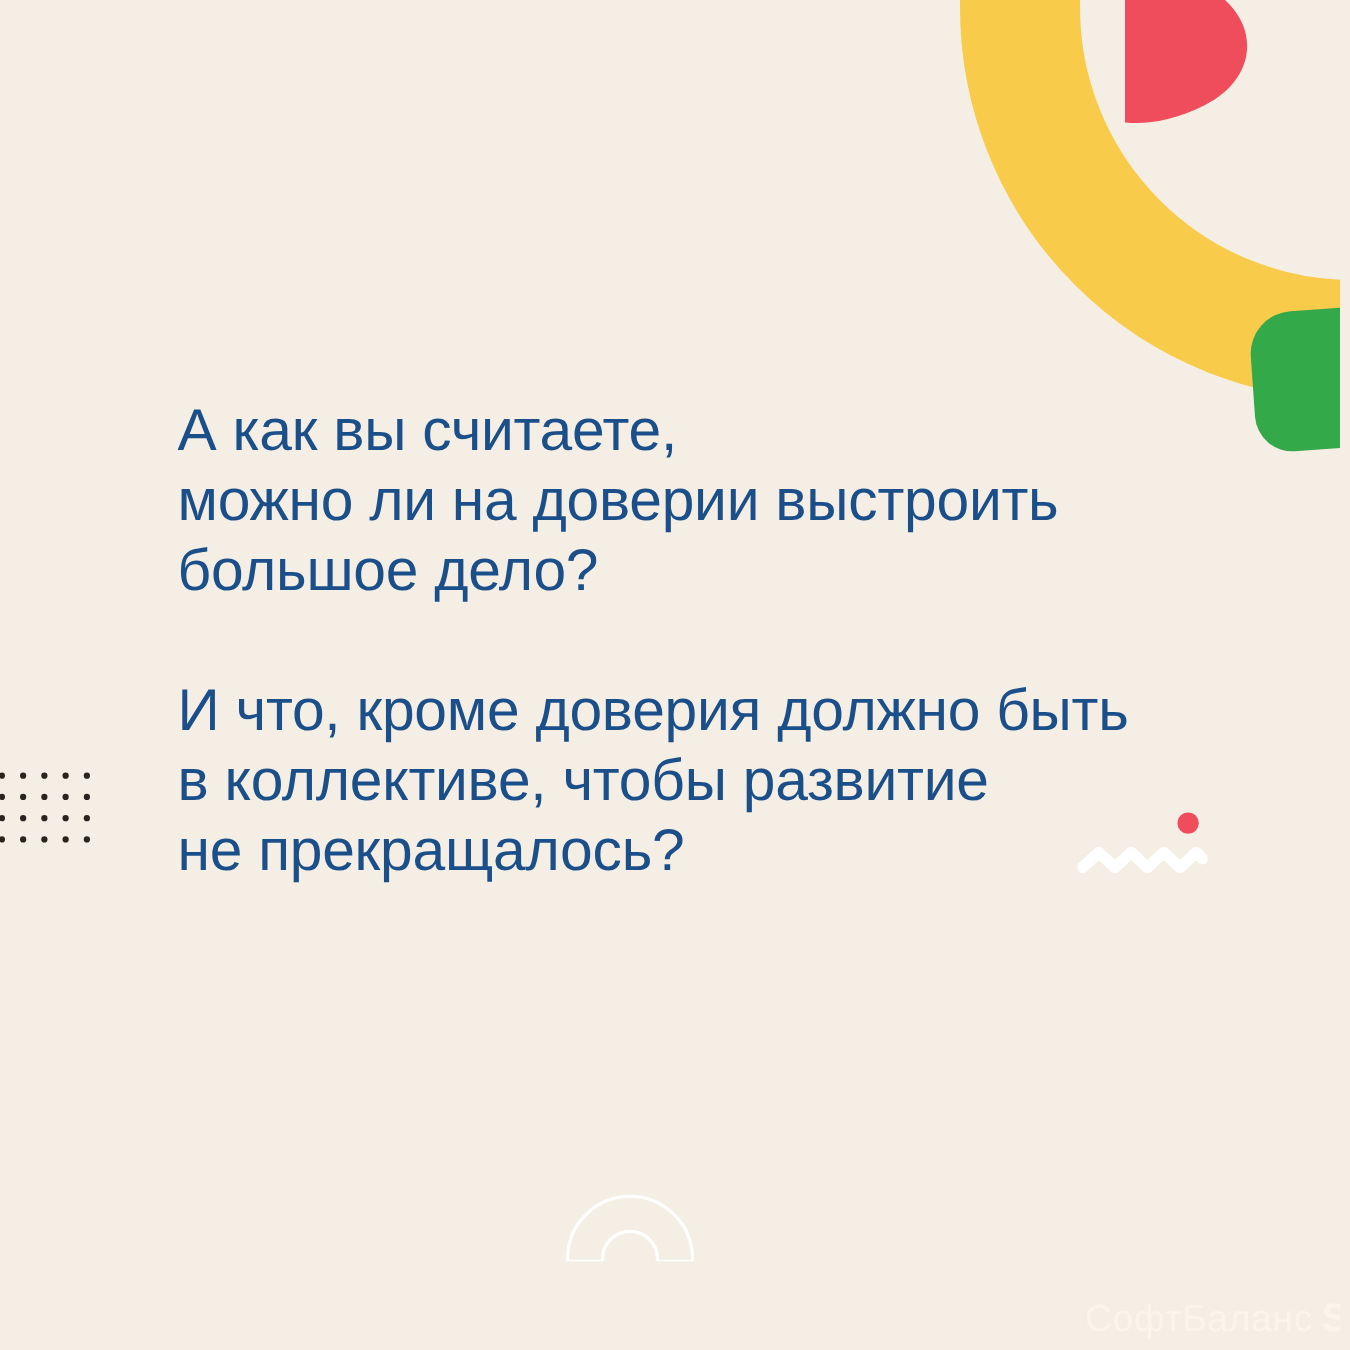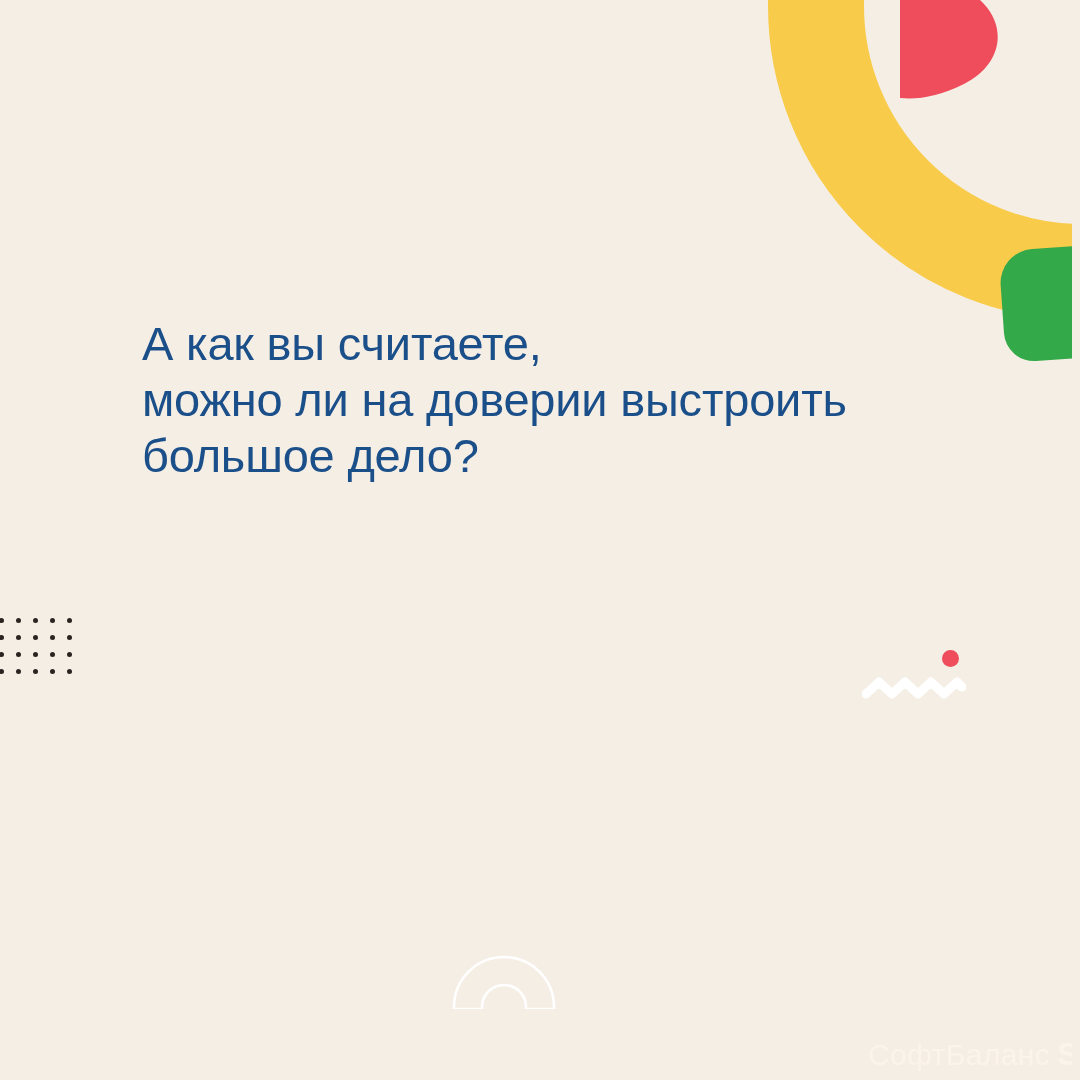--- a/index.html
+++ b/index.html
@@ -204,20 +204,23 @@
         <path d="M2 54 L2 52 A50 50 0 0 1 102 52 L102 54 L74 54 L74 52 A22 22 0 0 0 30 52 L30 54 Z" fill="none" stroke="#FFFFFF" stroke-width="2.6"></path>
       </svg>
     </div>
 
   </div>
 
   <div class="copy">
     <div class="para">А как вы считаете,
 можно ли на доверии выстроить
 большое дело?</div>
+    <div class="para">И что, кроме доверия должно быть
+в коллективе, чтобы развитие
+не прекращалось?</div>
   </div>
 
   <div class="logo">
     <span class="logo-word">СофтБаланс</span>
     <span class="logo-mark">S</span>
   </div>
 
 </div>
 
 </body></html>

